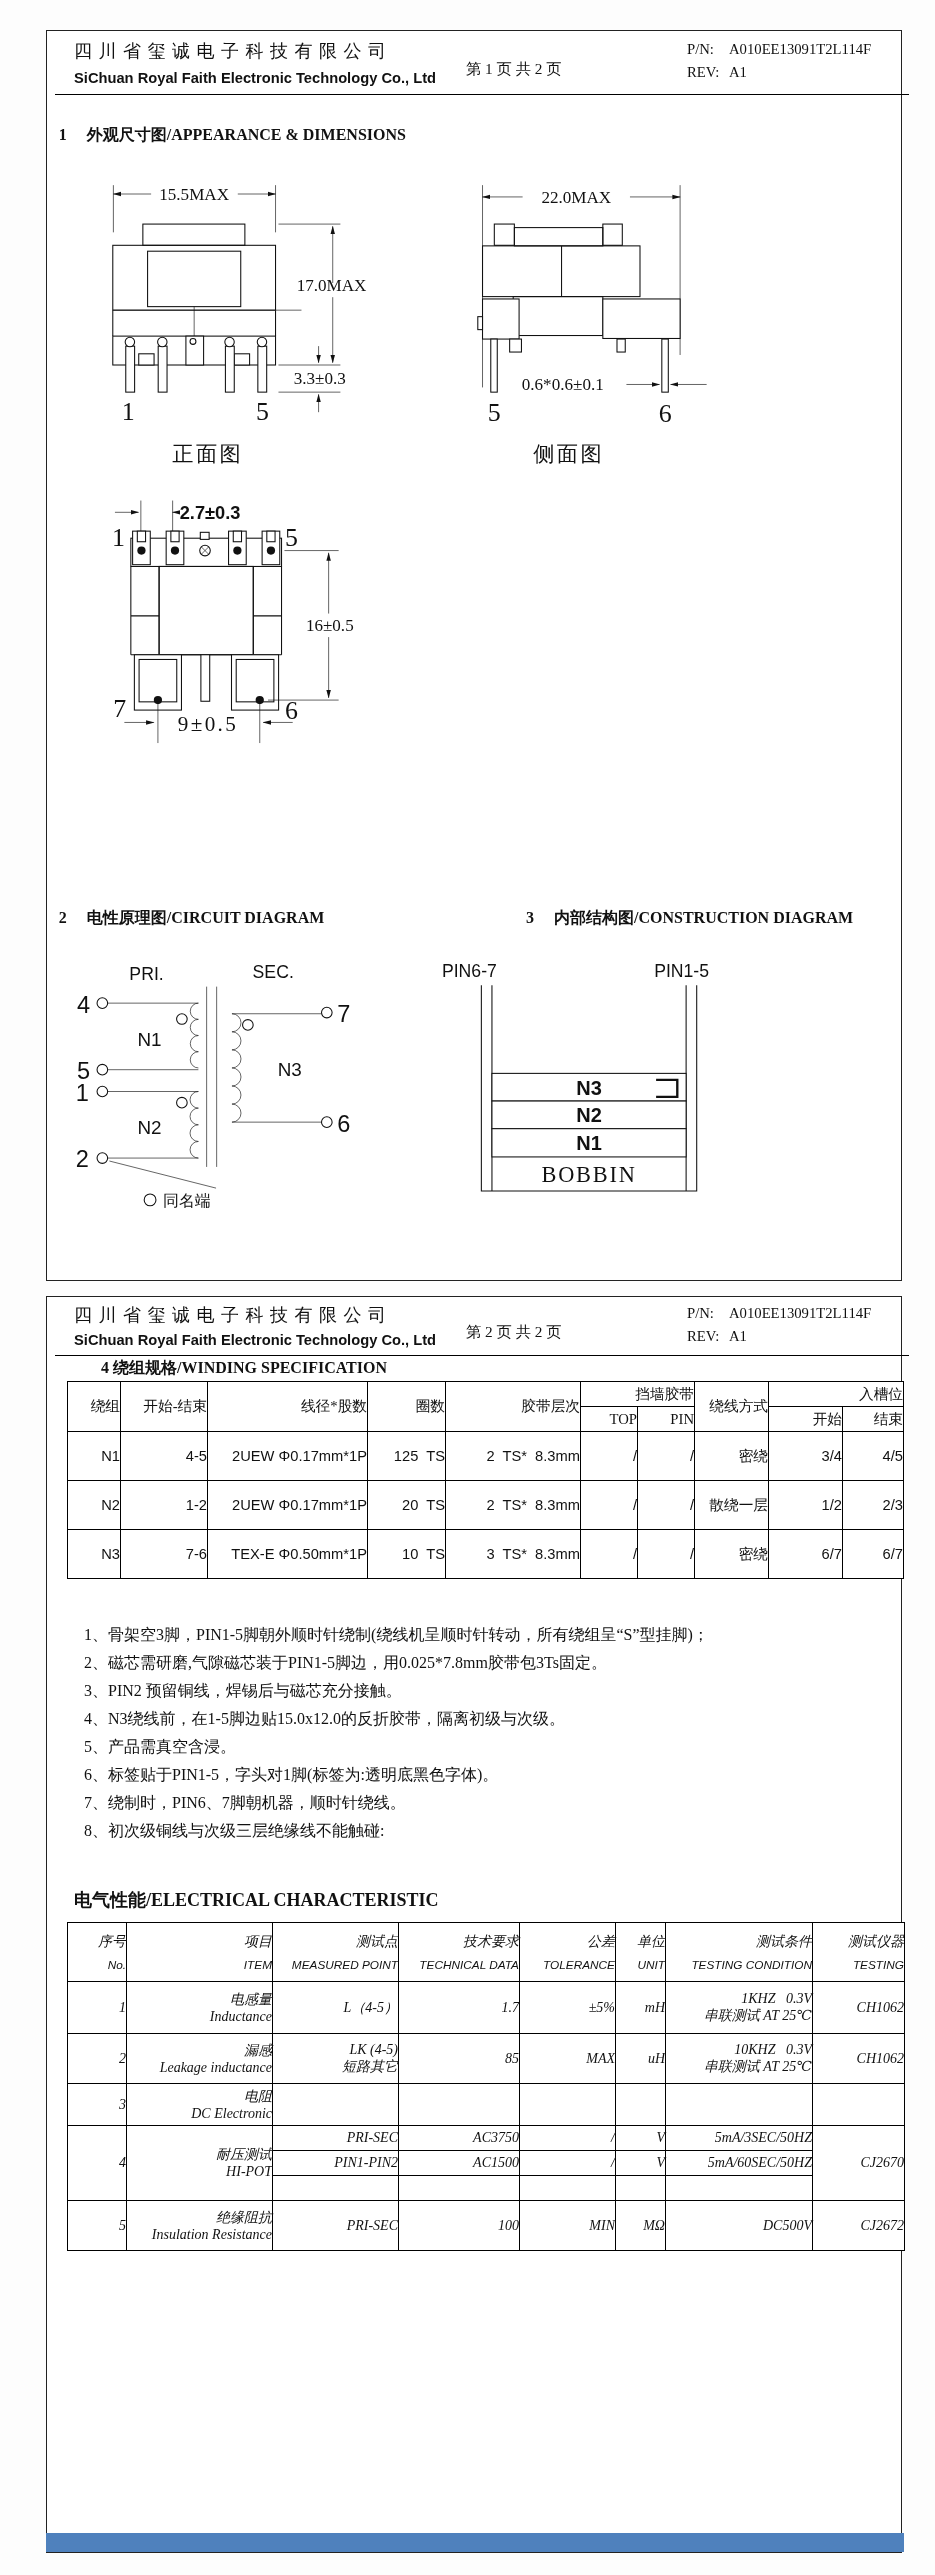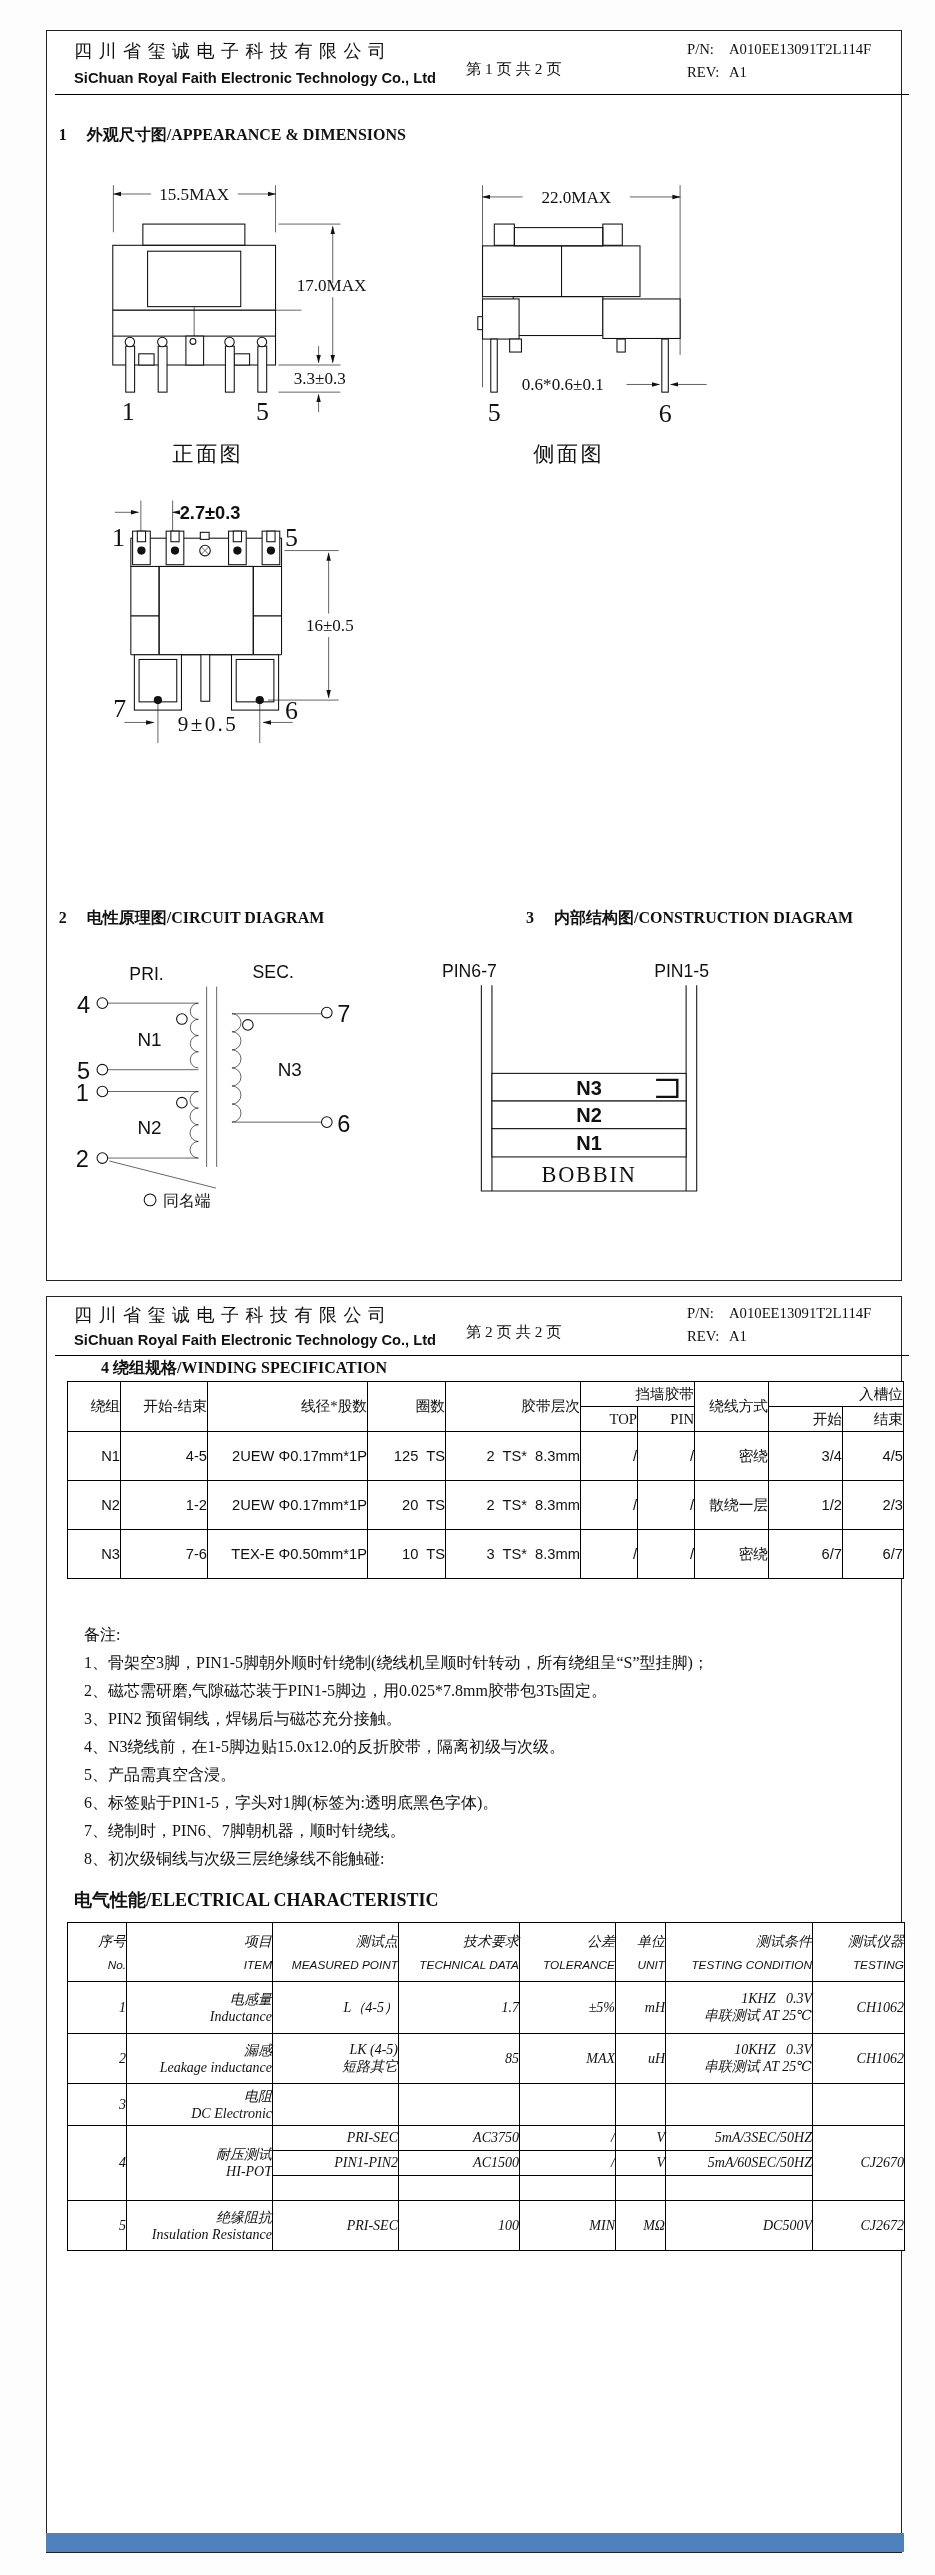--- a/index.html
+++ b/index.html
@@ -327,21 +327,20 @@
         <td>/</td>
         <td>/</td>
         <td>密绕</td>
         <td>6/7</td>
         <td>6/7</td>
       </tr>
     </tbody>
   </table>
 
   <div class="notes">
-    <div>备注:</div>
     <div>1、骨架空3脚，PIN1-5脚朝外顺时针绕制(绕线机呈顺时针转动，所有绕组呈“S”型挂脚)；</div>
     <div>2、磁芯需研磨,气隙磁芯装于PIN1-5脚边，用0.025*7.8mm胶带包3Ts固定。</div>
     <div>3、PIN2 预留铜线，焊锡后与磁芯充分接触。</div>
     <div>4、N3绕线前，在1-5脚边贴15.0x12.0的反折胶带，隔离初级与次级。</div>
     <div>5、产品需真空含浸。</div>
     <div>6、标签贴于PIN1-5，字头对1脚(标签为:透明底黑色字体)。</div>
     <div>7、绕制时，PIN6、7脚朝机器，顺时针绕线。</div>
     <div>8、初次级铜线与次级三层绝缘线不能触碰:</div>
   </div>
 

